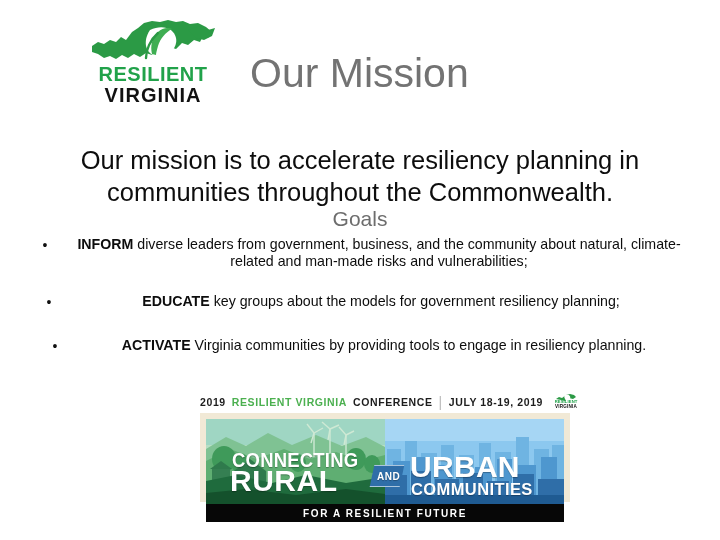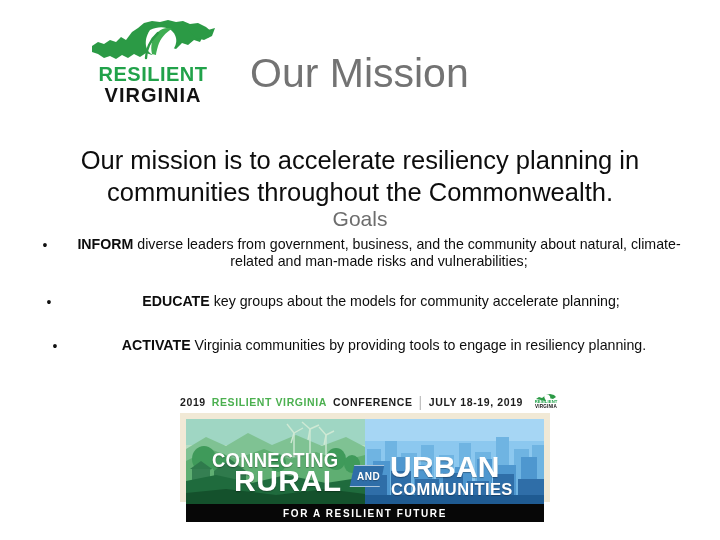--- a/index.html
+++ b/index.html
@@ -131,21 +131,21 @@
   .goal-text b {
     font-weight: bold;
   }
   .goal-1 { position: absolute; left: 0;  top: 0;  width: 656px; }
   .goal-2 { position: absolute; left: 4px; top: 57px; width: 652px; }
   .goal-3 { position: absolute; left: 10px; top: 101px; width: 646px; }
 
   
   .conference-block {
     position: absolute;
-    left: 180px;
+    left: 200px;
     top: 391px;
     width: 370px;
   }
   .conf-headline {
     position: relative;
     height: 22px;
     display: flex;
     align-items: center;
     justify-content: center;
     gap: 6px;
@@ -240,21 +240,20 @@
     font-size: 18.5px;
     letter-spacing: 0.2px;
     transform: scaleY(1.05);
     transform-origin: left top;
   }
   .w-rural {
     left: 24px; top: 47px;
     font-size: 30px;
     letter-spacing: 0.5px;
     line-height: 1;
-    margin-left: 24px;
   }
   .w-and {
     left: 171px; top: 52px;
     font-size: 10px;
     letter-spacing: 0.5px;
     z-index: 5;
   }
   .and-badge {
     position: absolute;
     left: 166px; top: 46px;
@@ -305,21 +304,21 @@
 
 <div class="goals-list">
 
   <div class="goal-item goal-1">
     <span class="goal-bullet">•</span>
     <span class="goal-text"><b>INFORM</b><span> diverse leaders from government, business, and the community about natural, climate-related and man-made risks and vulnerabilities;</span></span>
   </div>
 
   <div class="goal-item goal-2">
     <span class="goal-bullet">•</span>
-    <span class="goal-text"><b>EDUCATE</b><span> key groups about the models for community accelerate planning;</span></span>
+    <span class="goal-text"><b>EDUCATE</b><span> key groups about the models for government resiliency planning;</span></span>
   </div>
 
   <div class="goal-item goal-3">
     <span class="goal-bullet">•</span>
     <span class="goal-text"><b>ACTIVATE</b><span> Virginia communities by providing tools to engage in resiliency planning.</span></span>
   </div>
 
 </div>
 
 <div class="conference-block">

